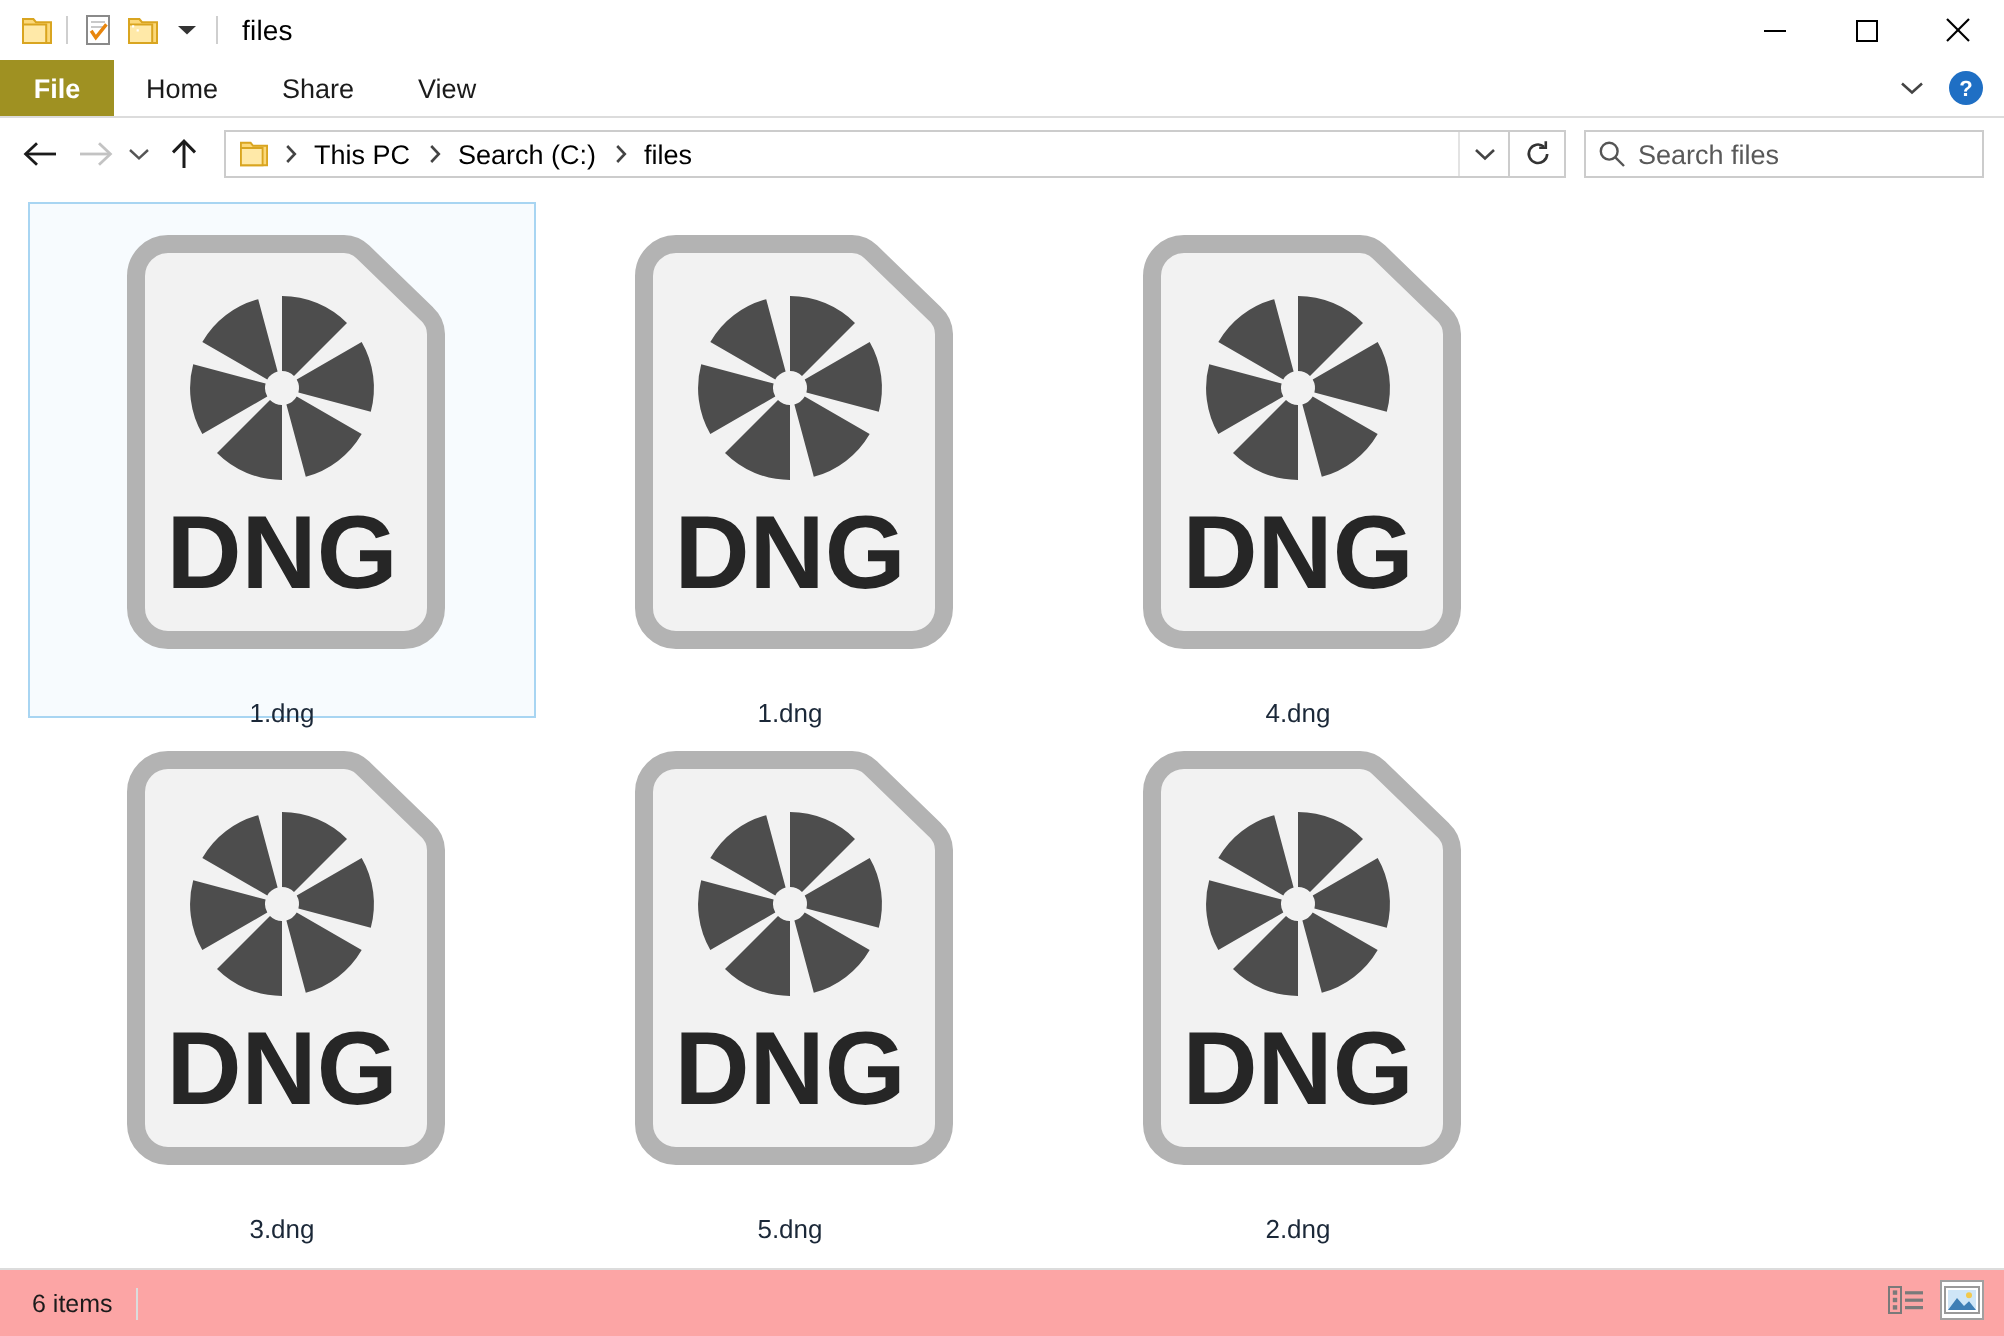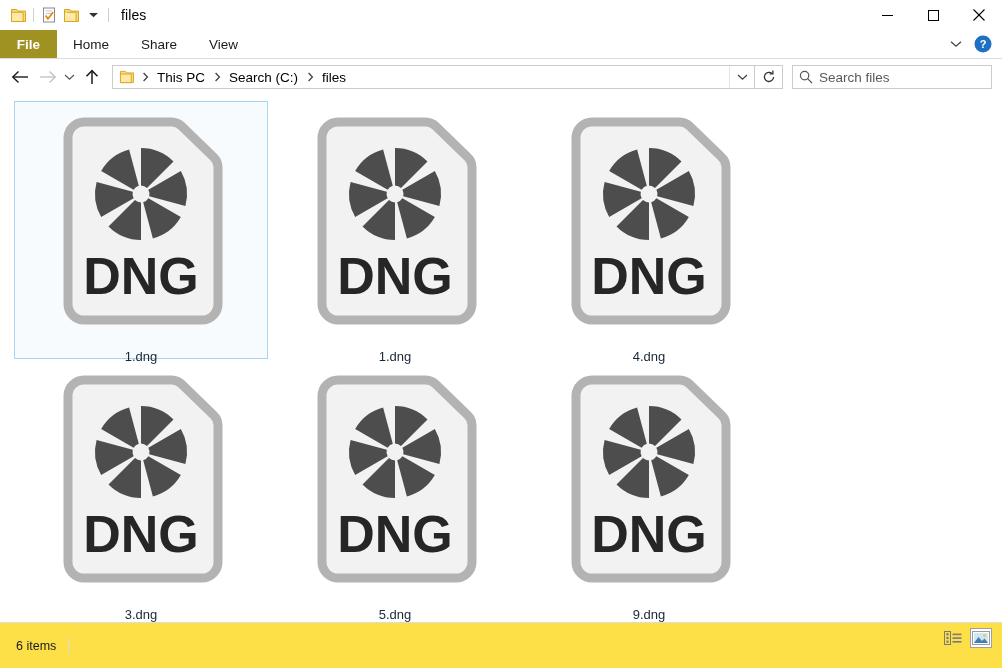--- a/index.html
+++ b/index.html
@@ -248,28 +248,28 @@
   .tile-label {
     font-size: 13px;
     color: #1b2838;
     margin-top: 15px;
     line-height: 16px;
     text-align: center;
   }
 
   
   .statusbar {
-    height: 46px;
+    height: 34px;
     flex: 0 0 auto;
     border-top: 1px solid #dcdcdc;
     display: flex;
     align-items: center;
     padding: 0 8px 0 16px;
     box-sizing: border-box;
-    background: #fde047;
+    background: #fca5a5;
     position: relative;
   }
   .status-text {
     font-size: 12.5px;
     color: #1b1b1b;
   }
   .status-sep {
     width: 1px;
     height: 16px;
     background: #dcdcdc;
@@ -565,21 +565,21 @@
               <path d="M0,-46 A46,46 0 0 1 32.5,-32.5 L6,-6 A8.5,8.5 0 0 0 0,-8.5 Z" transform="rotate(0)"></path>
               <path d="M0,-46 A46,46 0 0 1 32.5,-32.5 L6,-6 A8.5,8.5 0 0 0 0,-8.5 Z" transform="rotate(60)"></path>
               <path d="M0,-46 A46,46 0 0 1 32.5,-32.5 L6,-6 A8.5,8.5 0 0 0 0,-8.5 Z" transform="rotate(120)"></path>
               <path d="M0,-46 A46,46 0 0 1 32.5,-32.5 L6,-6 A8.5,8.5 0 0 0 0,-8.5 Z" transform="rotate(180)"></path>
               <path d="M0,-46 A46,46 0 0 1 32.5,-32.5 L6,-6 A8.5,8.5 0 0 0 0,-8.5 Z" transform="rotate(240)"></path>
               <path d="M0,-46 A46,46 0 0 1 32.5,-32.5 L6,-6 A8.5,8.5 0 0 0 0,-8.5 Z" transform="rotate(300)"></path>
             </g>
             <text x="89" y="186" font-family="Liberation Sans, sans-serif" font-size="52" font-weight="600" fill="#262626" text-anchor="middle">DNG</text>
           </svg>
         </div>
-        <div class="tile-label">9.dng</div>
+        <div class="tile-label">2.dng</div>
       </div>
 
     </div>
   </div>
 
   <div class="statusbar">
     <span class="status-text">6 items</span>
     <span class="status-sep"></span>
 
     <div class="view-buttons">

